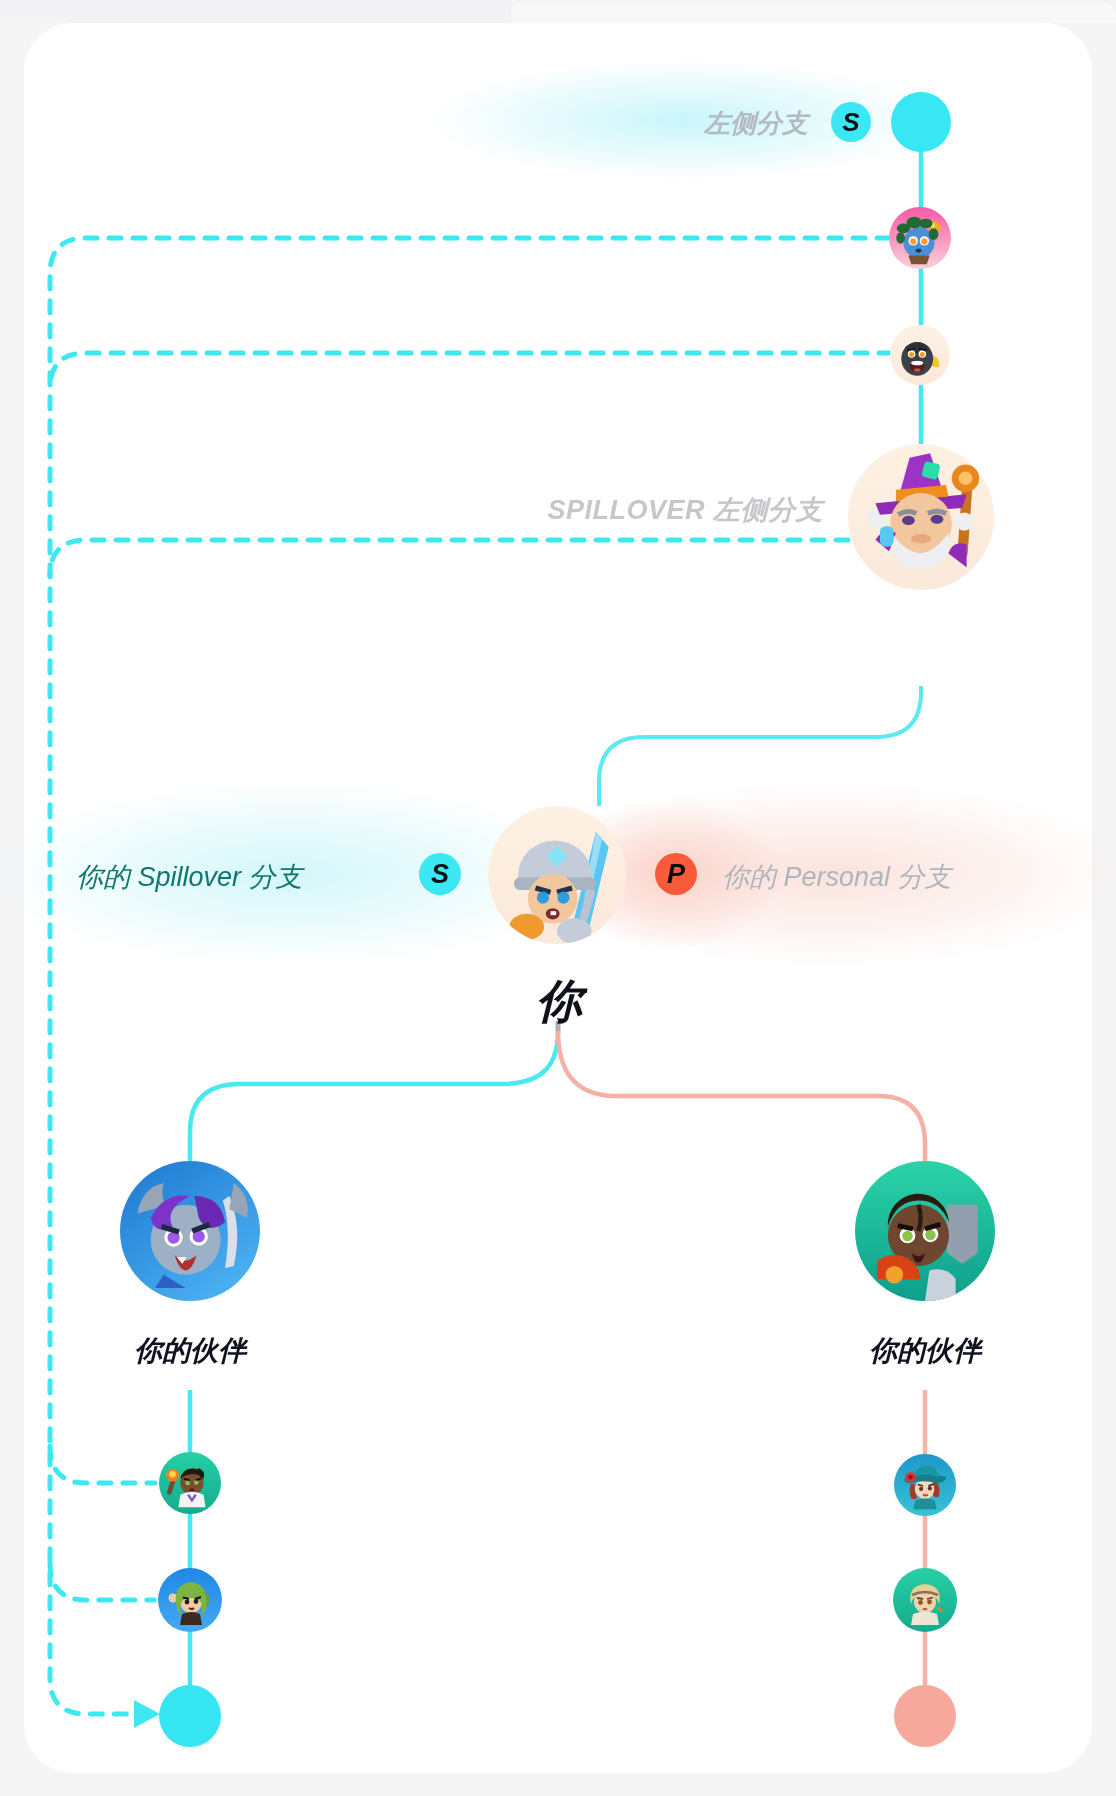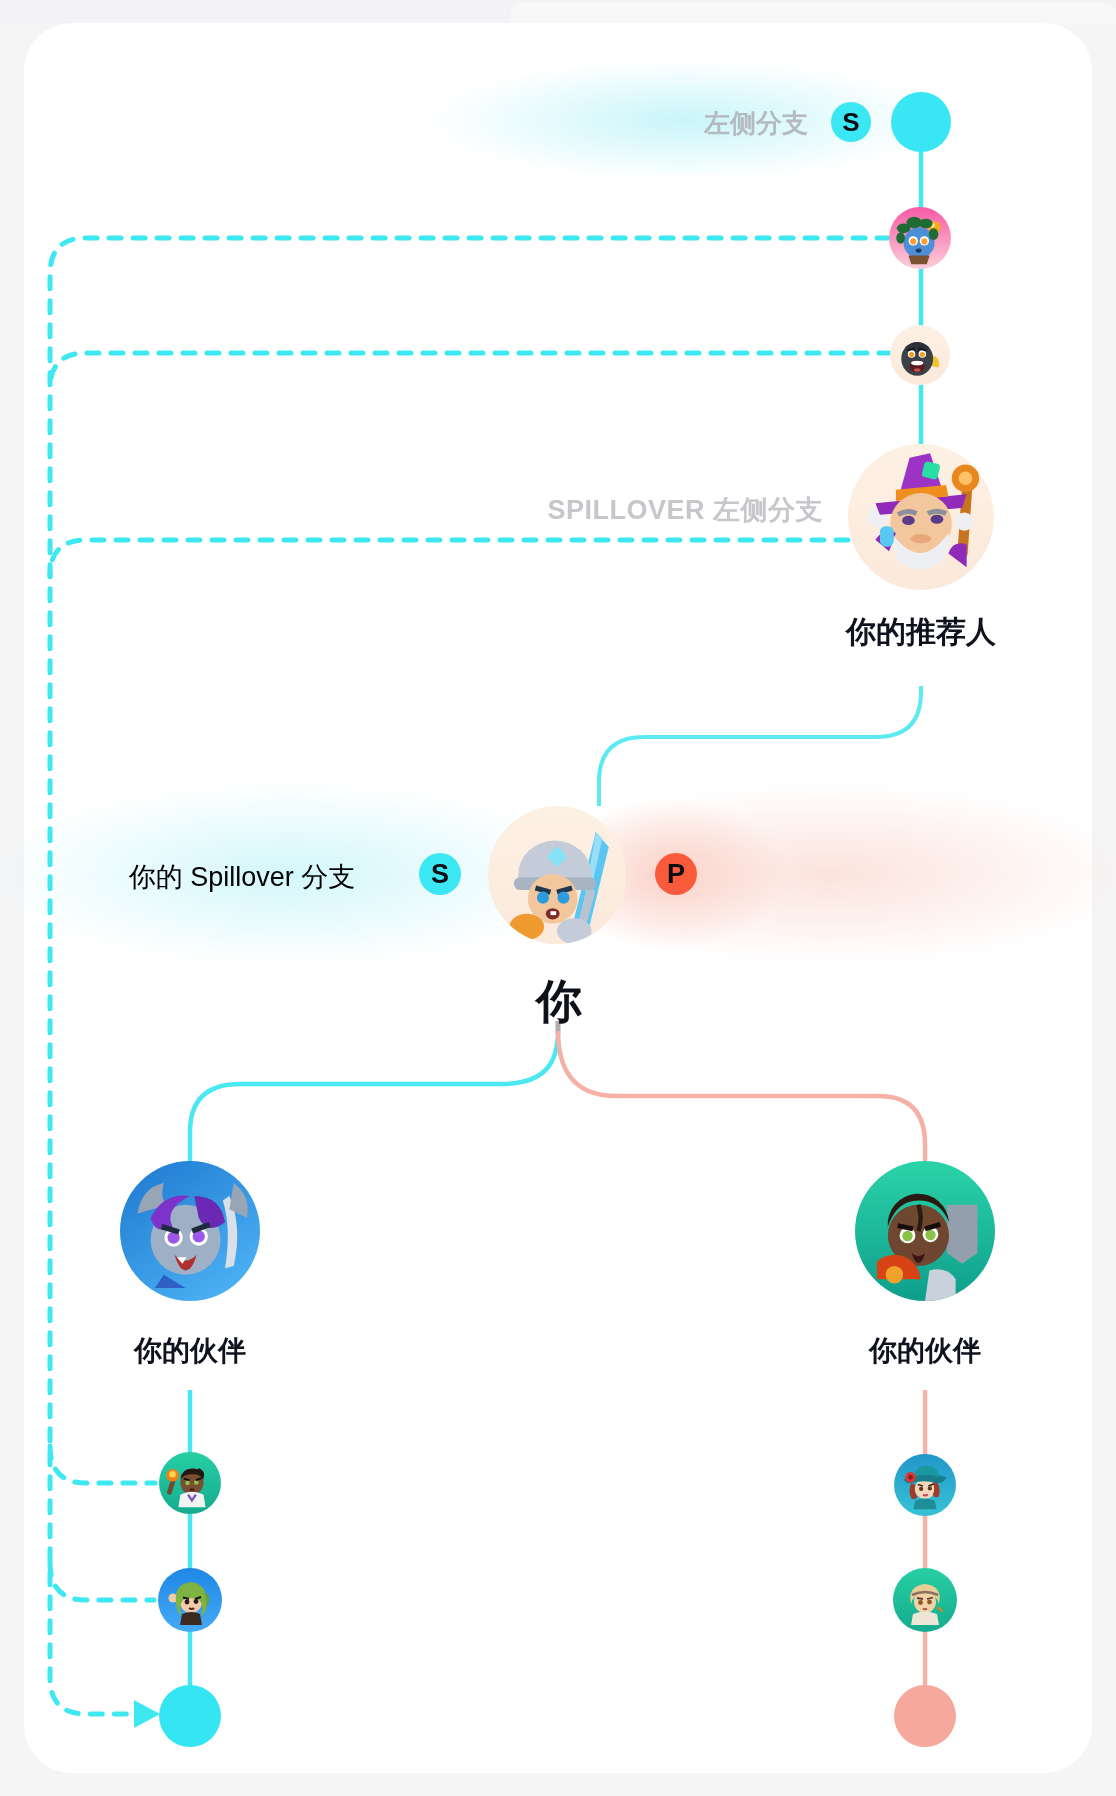--- a/index.html
+++ b/index.html
@@ -1,17 +1,17 @@
 <!DOCTYPE html>
 <html><head>
 <meta charset="utf-8">
 <style>
   html,body{margin:0;padding:0;background:#f5f5f6;}
   .stage{position:relative;width:1116px;height:1796px;background:#f5f5f6;overflow:hidden;
-         font-family:"Liberation Sans","DejaVu Sans",sans-serif;}
+         font-family:"Liberation Sans","DejaVu Sans",sans-serif;font-style:italic;}
   .topbar{position:absolute;left:0;top:0;width:1116px;height:23px;background:#f3f3f5;}
   .topbar-light{position:absolute;left:511px;top:3px;width:605px;height:20px;background:#f8f8f9;border-radius:10px 10px 0 0;}
   .card{position:absolute;left:24px;top:23px;width:1068px;height:1750px;background:#ffffff;border-radius:48px;}
   .glow{position:absolute;border-radius:50%;pointer-events:none;}
   .glow-top{left:430px;top:60px;width:510px;height:120px;
     background:radial-gradient(closest-side,rgba(198,245,250,.95),rgba(198,245,250,0));}
   .glow-mid-left{left:-10px;top:782px;width:600px;height:184px;
     background:radial-gradient(closest-side,rgba(206,246,250,.9),rgba(206,246,250,0));}
   .glow-mid-right{left:520px;top:782px;width:620px;height:184px;
     background:radial-gradient(closest-side,rgba(251,224,217,.9),rgba(251,224,217,0));}
@@ -23,21 +23,21 @@
   .dot{position:absolute;border-radius:50%;}
   .badge{position:absolute;border-radius:50%;color:#0b0d12;font-weight:700;
          display:flex;align-items:center;justify-content:center;}
   .badge-s-top{left:831px;top:102px;width:40px;height:40px;background:#3be7f3;font-size:26px;}
   .badge-s-mid{left:419px;top:853px;width:42px;height:42px;background:#3be7f3;font-size:27px;}
   .badge-p-mid{left:655px;top:853px;width:42px;height:42px;background:#fa5a3c;font-size:27px;}
   .lbl{position:absolute;white-space:nowrap;}
   .lbl-left-branch{left:560px;top:106px;width:248px;text-align:right;font-size:26px;font-weight:600;color:#b5bac1;}
   .lbl-spillover-partner{left:460px;top:492px;width:363px;text-align:right;font-size:27px;font-weight:700;color:#c6c6cb;letter-spacing:.5px;}
   .lbl-referrer{left:771px;top:613px;width:300px;text-align:center;font-size:30px;line-height:37px;font-weight:700;color:#10131f;}
-  .lbl-spillover-branch{left:92px;top:859px;width:300px;text-align:center;font-size:27px;font-weight:500;color:#000000;}
+  .lbl-spillover-branch{left:76px;top:859px;width:300px;text-align:left;font-size:27px;font-weight:500;color:#0f766e;}
   .lbl-personal-branch{left:722px;top:859px;width:310px;text-align:left;font-size:27px;font-weight:500;color:#b0b5bb;}
   .lbl-you{left:459px;top:971px;width:200px;text-align:center;font-size:46px;font-weight:700;color:#0e1119;}
   .lbl-partner{position:absolute;top:1332px;width:220px;text-align:center;font-size:28px;font-weight:700;color:#10131f;white-space:nowrap;}
   .lbl-partner-left{left:80px;}
   .lbl-partner-right{left:815px;}
   
   .bg-peach{background:linear-gradient(180deg,#fdf1e4,#fbe9da);}
   .bg-pink{background:linear-gradient(180deg,#f65ba6,#fbcfd8);}
   .bg-blue{background:linear-gradient(145deg,#1d78d0,#52b8f7);}
   .bg-teal{background:linear-gradient(180deg,#2bd3a8,#0e9e8c);}
@@ -142,21 +142,20 @@
       <ellipse cx="26.5" cy="33.5" rx="2.8" ry="2" fill="#5a3b8c"></ellipse>
         <ellipse cx="39" cy="33" rx="2.8" ry="2" fill="#5a3b8c"></ellipse>
       <path d="M12 42 q4 -6 9 -3 l-3 8 z" fill="#8f2bb8"></path>
       <path d="M52 44 q-6 -2 -8 4 l8 6 z" fill="#8f2bb8"></path>
       <path d="M20 40 q12 16 24 -1 q2 14 -12 16 q-14 -1 -12 -15 z" fill="#edeff2"></path>
       <ellipse cx="32" cy="41.5" rx="4.5" ry="2" fill="#e8a87c"></ellipse>
       <rect x="14" y="36" width="6" height="9" rx="2.5" fill="#59c8f2"></rect>
     </svg>
   </div>
   <div class="lbl lbl-referrer">
-    <div>你的推荐人</div>
   </div>
 
   <div class="lbl lbl-spillover-branch">你的 Spillover 分支</div>
   <div class="badge badge-s-mid">S</div>
   <div class="avatar bg-peach" style="left:488px;top:806px;width:138px;height:138px;">
     <svg viewBox="0 0 64 64">
       <path d="M40 52 L50 12 L56 19 L47 56 Z" fill="#5bc6f2"></path>
       <path d="M50 12 L53 15 L45 52 L43 53 Z" fill="#9addf7"></path>
       <rect x="38" y="44" width="16" height="4" rx="2" fill="#b9c3d0" transform="rotate(-75 46 46)"></rect>
       <path d="M14 32 a17 16 0 0 1 34 0 l0 4 h-34 z" fill="#c3ccd8"></path>
@@ -166,20 +165,21 @@
       <path d="M22 38 l7 2 M39 38 l-7 2" stroke="#20364f" stroke-width="2.4"></path>
       <circle cx="25.5" cy="42.5" r="2.8" fill="#2d9cdb"></circle>
         <circle cx="35" cy="42.5" r="2.8" fill="#2d9cdb"></circle>
       <ellipse cx="30" cy="50" rx="3.2" ry="2.6" fill="#7e2a2a"></ellipse>
       <rect x="29" y="48.8" width="2.6" height="1.8" fill="#fff"></rect>
       <ellipse cx="18" cy="56" rx="8" ry="6" fill="#ef9a2e"></ellipse>
       <ellipse cx="40" cy="58" rx="8" ry="6" fill="#c3ccd8"></ellipse>
     </svg>
   </div>
   <div class="badge badge-p-mid">P</div>
+  <div class="lbl lbl-personal-branch">你的 Personal 分支</div>
   <div class="lbl lbl-you">你</div>
 
   <div class="avatar bg-blue" style="left:120px;top:1161px;width:140px;height:140px;">
     <svg viewBox="0 0 64 64">
       <path d="M50 16 q6 14 2 32 l-4 1 q3 -18 -1 -31 z" fill="#d9e0ea"></path>
       <path d="M8 24 q2 -12 12 -14 q-2 8 2 10 z" fill="#97a5b7"></path>
       <path d="M52 10 q8 6 6 16 l-8 -4 z" fill="#97a5b7"></path>
       <circle cx="30" cy="36" r="16" fill="#9db0c6"></circle>
       <path d="M14 26 q6 -12 18 -10 q-12 6 -8 14 q-8 4 -10 -4 z" fill="#7c33c9"></path>
       <path d="M34 16 q12 0 14 12 q-8 6 -12 -2 z" fill="#6a28b5"></path>

